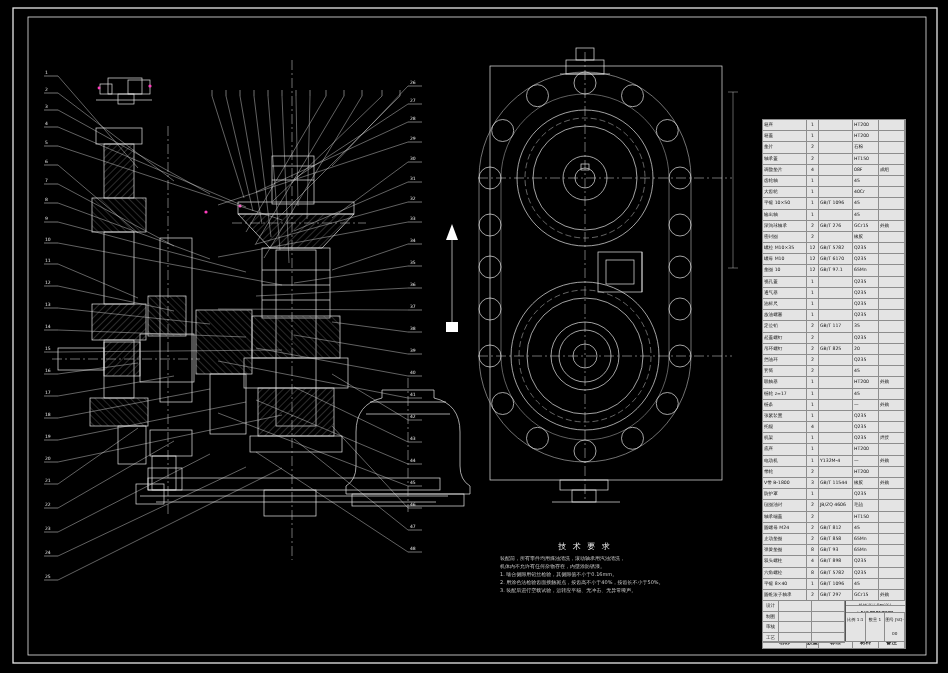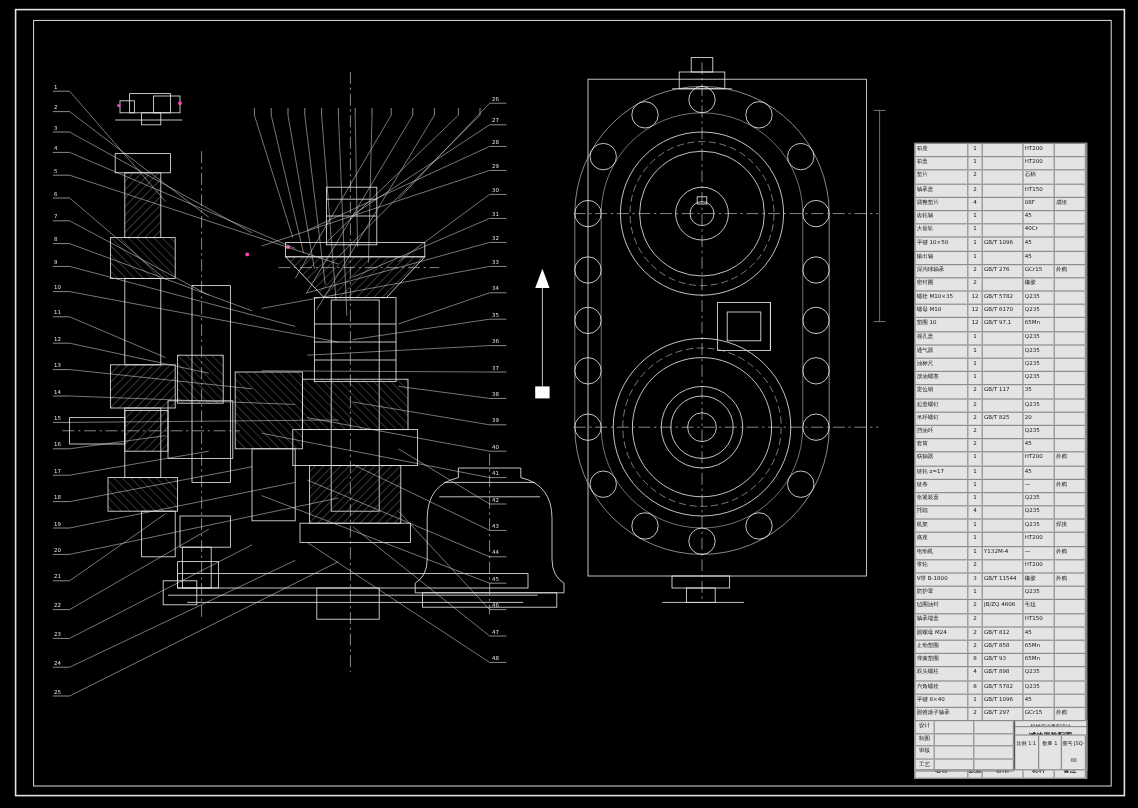--- a/index.html
+++ b/index.html
@@ -364,20 +364,30 @@
         <line x1="344" y1="96" x2="255" y2="245" stroke="#d9d9d9" stroke-width="0.45"></line>
         <line x1="362" y1="90" x2="362" y2="96" stroke="#e6e6e6" stroke-width="0.5"></line>
         <line x1="362" y1="96" x2="264" y2="258" stroke="#d9d9d9" stroke-width="0.45"></line>
         <line x1="382" y1="90" x2="382" y2="96" stroke="#e6e6e6" stroke-width="0.5"></line>
         <line x1="382" y1="96" x2="273" y2="201" stroke="#d9d9d9" stroke-width="0.45"></line>
         <line x1="400" y1="90" x2="400" y2="96" stroke="#e6e6e6" stroke-width="0.5"></line>
         <line x1="400" y1="96" x2="282" y2="214" stroke="#d9d9d9" stroke-width="0.45"></line>
       </g>
 </svg>
 
+<div class="notes">
+  <div class="notes-heading">技 术 要 求</div>
+  <div id="notes-lines">
+        <div class="line">装配前，所有零件均用煤油清洗，滚动轴承用汽油清洗，</div>
+        <div class="line">机体内不允许有任何杂物存在，内壁涂防锈漆。</div>
+        <div class="line">1. 啮合侧隙用铅丝检验，其侧隙值不小于0.16mm。</div>
+        <div class="line">2. 用涂色法检验齿面接触斑点，按齿高不小于40%，按齿长不小于50%。</div>
+        <div class="line">3. 装配后进行空载试验，运转应平稳、无冲击、无异常噪声。</div>
+      </div>
+</div>
 
 <div id="bom">
   <div id="bom-rows">
         <div class="bom-row">
           <span class="bom-cell">箱座</span>
           <span class="bom-cell" style="text-align: center;">1</span>
           <span class="bom-cell"></span>
           <span class="bom-cell">HT200</span>
           <span class="bom-cell"></span>
         </div>

